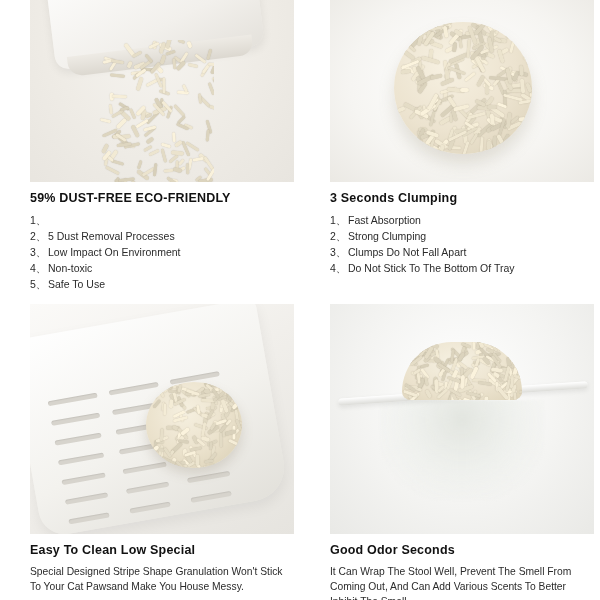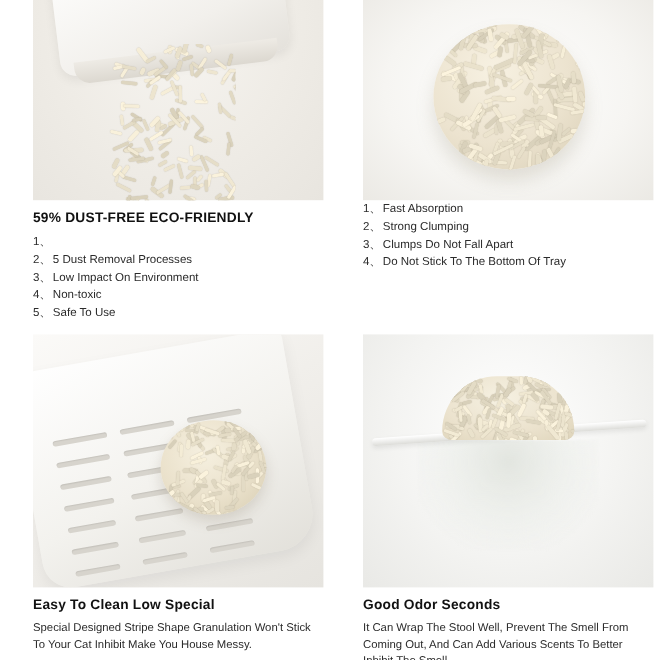--- a/index.html
+++ b/index.html
@@ -577,20 +577,21 @@
             <i class="pg" style="left:28.8px;top:115.8px;width:13.4px;height:3.9px;transform:rotate(127deg);background:rgb(247,239,217);"></i>
             <i class="pg" style="left:54.2px;top:111.5px;width:19.5px;height:3.3px;transform:rotate(154deg);background:rgb(241,233,211);"></i>
             <i class="pg" style="left:40.0px;top:128.1px;width:14.6px;height:3.6px;transform:rotate(105deg);background:rgb(238,230,208);"></i>
             <i class="pg" style="left:126.9px;top:104.0px;width:10.4px;height:3.2px;transform:rotate(136deg);background:rgb(237,229,207);"></i>
             <i class="pg" style="left:58.8px;top:83.5px;width:16.3px;height:3.9px;transform:rotate(166deg);background:rgb(246,238,216);"></i>
             <i class="pg" style="left:73.6px;top:114.7px;width:11.8px;height:3.3px;transform:rotate(122deg);background:rgb(232,224,202);"></i>
             <i class="pg" style="left:31.5px;top:109.9px;width:13.0px;height:3.5px;transform:rotate(17deg);background:rgb(245,237,215);"></i>
             <i class="pg" style="left:132.6px;top:98.7px;width:19.2px;height:3.2px;transform:rotate(116deg);background:rgb(232,224,202);"></i>
           </div>
       </div>
+      <div class="caption-title">3 Seconds Clumping</div>
       <ul class="features">
         <li>
             <span class="num">1、</span>
             <span>Fast Absorption</span>
           </li>
         <li>
             <span class="num">2、</span>
             <span>Strong Clumping</span>
           </li>
         <li>
@@ -775,21 +776,21 @@
             <i class="pg" style="left:45.5px;top:75.5px;width:11.2px;height:3.6px;transform:rotate(88deg);background:rgb(237,229,207);"></i>
             <i class="pg" style="left:62.8px;top:43.2px;width:8.0px;height:3.0px;transform:rotate(125deg);background:rgb(226,218,196);"></i>
             <i class="pg" style="left:33.9px;top:48.2px;width:10.3px;height:3.6px;transform:rotate(142deg);background:rgb(251,243,221);"></i>
             <i class="pg" style="left:12.7px;top:1.7px;width:13.0px;height:3.0px;transform:rotate(24deg);background:rgb(219,211,189);"></i>
             <i class="pg" style="left:94.4px;top:45.3px;width:9.3px;height:3.0px;transform:rotate(47deg);background:rgb(225,217,195);"></i>
             <i class="pg" style="left:84.8px;top:20.6px;width:11.2px;height:3.7px;transform:rotate(133deg);background:rgb(250,242,220);"></i>
             <i class="pg" style="left:58.3px;top:77.8px;width:9.3px;height:2.9px;transform:rotate(173deg);background:rgb(221,213,191);"></i>
           </div>
       </div>
       <div class="caption-title">Easy To Clean Low Special</div>
-      <p class="para">Special Designed Stripe Shape Granulation Won't Stick To Your Cat Inhibit Make You House Messy.</p>
+      <p class="para">Special Designed Stripe Shape Granulation Won't Stick To Your Cat Pawsand Make You House Messy.</p>
     </div>
 
     <div class="cell" style="margin-top:12px;">
       <div class="photo tall p4">
         <div class="dust"></div>
         <div class="glass"></div>
         <div class="mound" id="mound4">
             <i class="pg" style="left:13.1px;top:36.5px;width:9.3px;height:2.7px;transform:rotate(127deg);background:rgb(224,216,194);"></i>
             <i class="pg" style="left:56.4px;top:36.3px;width:8.7px;height:2.8px;transform:rotate(152deg);background:rgb(216,208,186);"></i>
             <i class="pg" style="left:13.0px;top:12.6px;width:10.5px;height:3.0px;transform:rotate(148deg);background:rgb(219,211,189);"></i>

